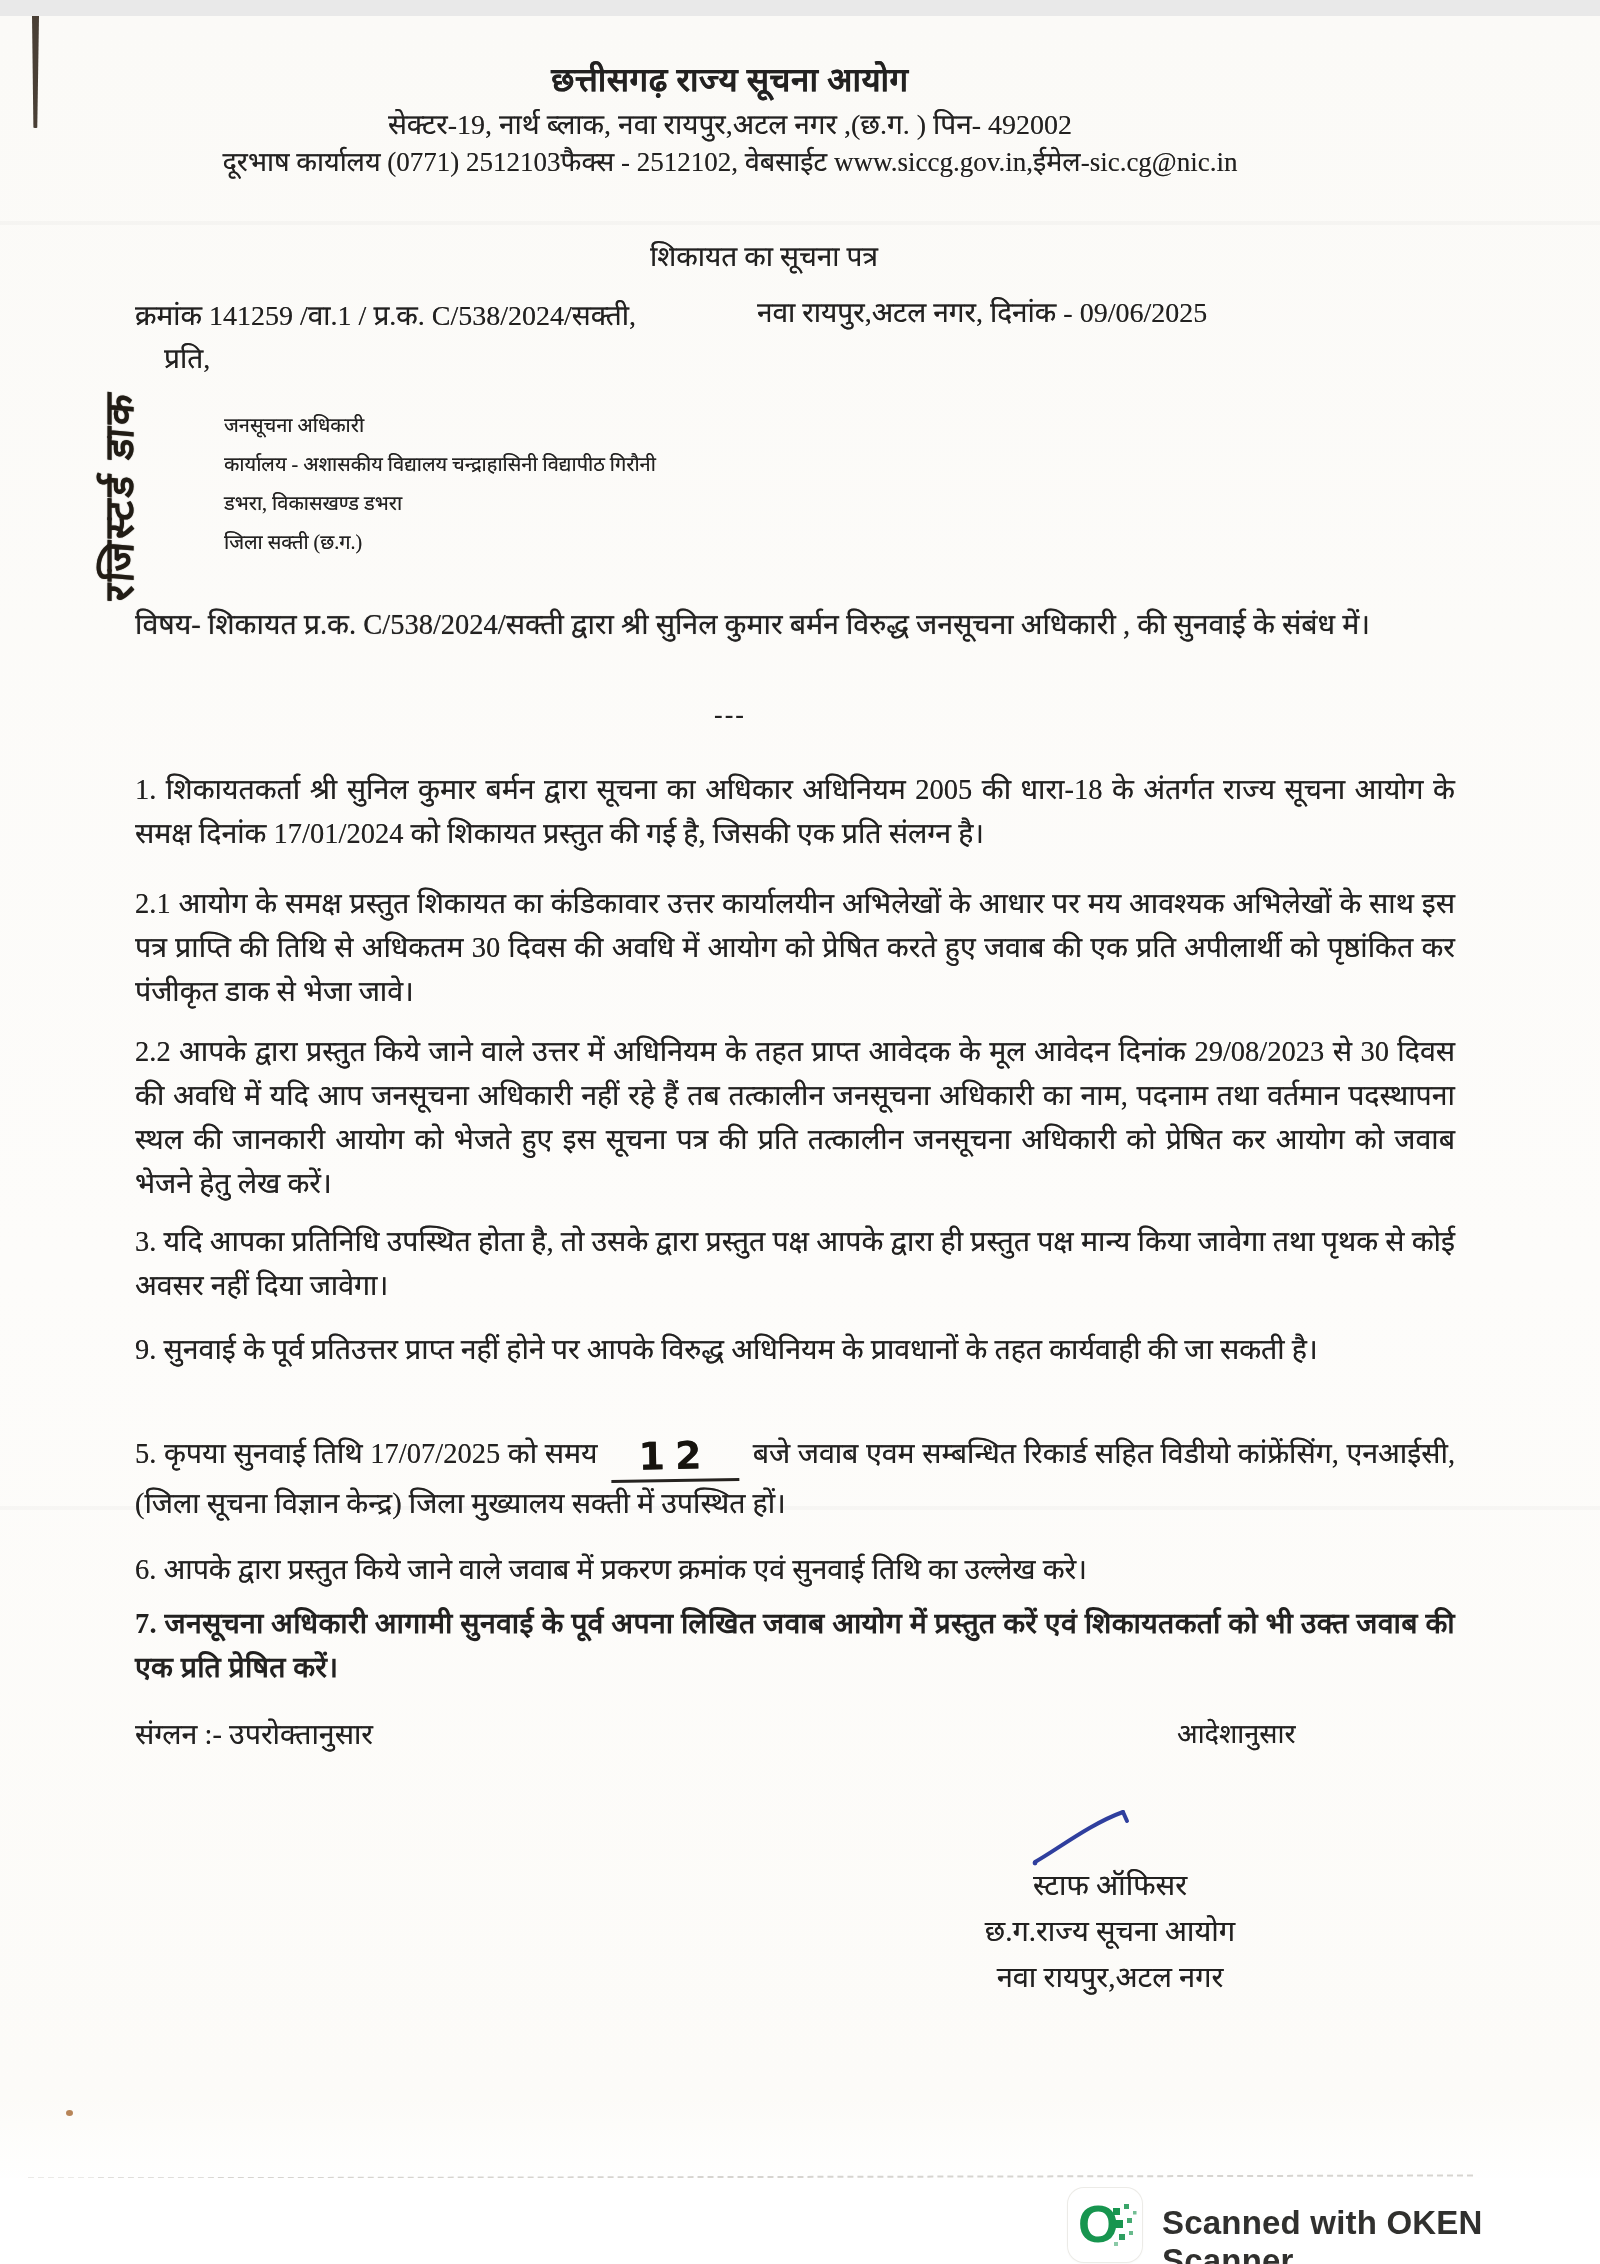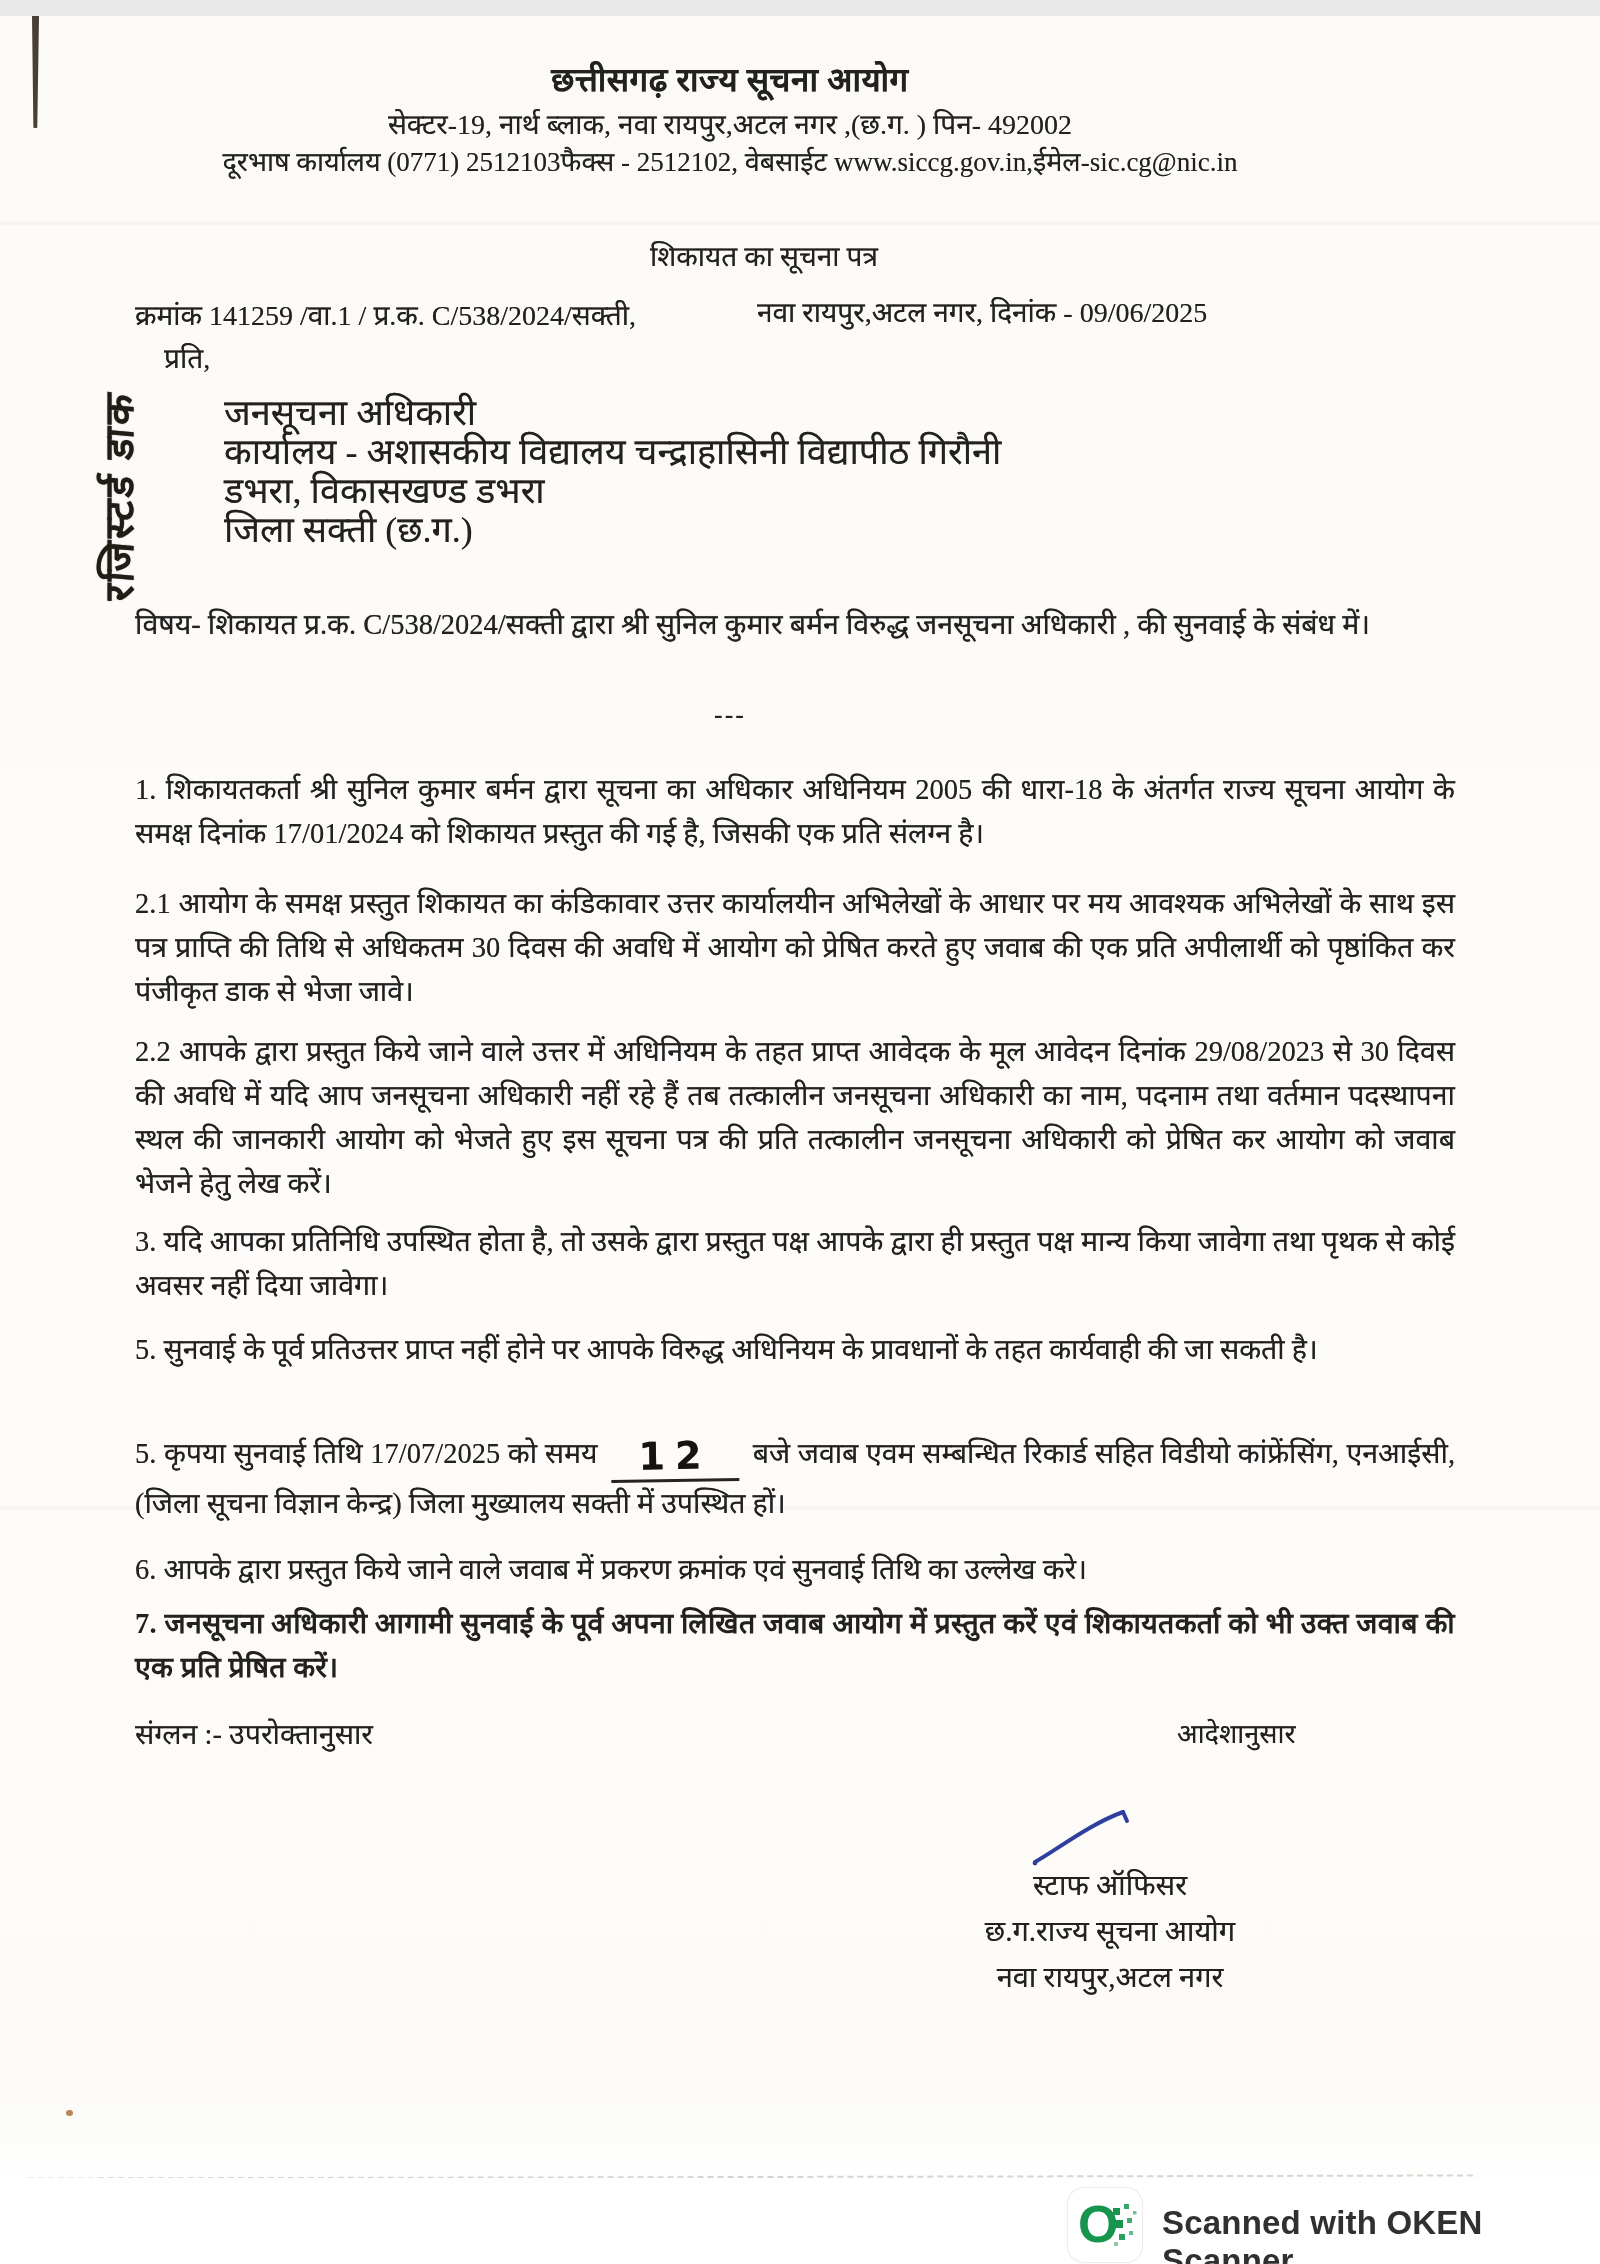--- a/index.html
+++ b/index.html
@@ -29,21 +29,21 @@
   .place-date{position:absolute;left:757px;top:276px;font-size:28px;text-shadow:0 0 .6px rgba(0,0,0,.55);}
   .salutation{position:absolute;left:164px;top:322px;font-size:28px;text-shadow:0 0 .5px rgba(0,0,0,.5);}
   
   .registered-note{
     position:absolute;left:117px;top:480px;
     transform:translate(-50%,-50%) rotate(-90deg) skewX(-5deg);
     white-space:nowrap;font-size:40px;font-weight:bold;color:#211c15;
     letter-spacing:3px;text-shadow:0 0 1px rgba(20,15,5,.7);
   }
   
-  .recipient{position:absolute;left:224px;top:378px;font-size:36px;line-height:39px;text-shadow:0 0 .5px rgba(0,0,0,.5);}
+  .recipient{position:absolute;left:224px;top:390px;font-size:20px;line-height:39px;text-shadow:0 0 .5px rgba(0,0,0,.5);}
   
   .subject{position:absolute;left:135px;top:586px;width:1320px;font-size:28.5px;line-height:46px;text-align:justify;text-shadow:0 0 .7px rgba(0,0,0,.6);}
   
   .para{position:absolute;left:135px;width:1320px;font-size:28.5px;line-height:44px;text-align:justify;text-shadow:0 0 .6px rgba(0,0,0,.55);}
   .p1{top:752px;}
   .p21{top:866px;}
   .p22{top:1014px;}
   .p3{top:1204px;}
   .p4{top:1312px;}
   .p5{top:1416px;}
@@ -108,21 +108,21 @@
     <div>जिला सक्ती (छ.ग.)</div>
   </div>
 
   <div class="subject">विषय- शिकायत प्र.क. C/538/2024/सक्ती द्वारा श्री सुनिल कुमार बर्मन विरुद्ध जनसूचना अधिकारी , की सुनवाई के संबंध में।</div>
   <div class="center-zone separator-mark">---</div>
 
   <div class="para p1">1. शिकायतकर्ता श्री सुनिल कुमार बर्मन द्वारा सूचना का अधिकार अधिनियम 2005 की धारा-18 के अंतर्गत राज्य सूचना आयोग के समक्ष दिनांक 17/01/2024 को शिकायत प्रस्तुत की गई है, जिसकी एक प्रति संलग्न है।</div>
   <div class="para p21">2.1 आयोग के समक्ष प्रस्तुत शिकायत का कंडिकावार उत्तर कार्यालयीन अभिलेखों के आधार पर मय आवश्यक अभिलेखों के साथ इस पत्र प्राप्ति की तिथि से अधिकतम 30 दिवस की अवधि में आयोग को प्रेषित करते हुए जवाब की एक प्रति अपीलार्थी को पृष्ठांकित कर पंजीकृत डाक से भेजा जावे।</div>
   <div class="para p22">2.2 आपके द्वारा प्रस्तुत किये जाने वाले उत्तर में अधिनियम के तहत प्राप्त आवेदक के मूल आवेदन दिनांक 29/08/2023 से 30 दिवस की अवधि में यदि आप जनसूचना अधिकारी नहीं रहे हैं तब तत्कालीन जनसूचना अधिकारी का नाम, पदनाम तथा वर्तमान पदस्थापना स्थल की जानकारी आयोग को भेजते हुए इस सूचना पत्र की प्रति तत्कालीन जनसूचना अधिकारी को प्रेषित कर आयोग को जवाब भेजने हेतु लेख करें।</div>
   <div class="para p3">3. यदि आपका प्रतिनिधि उपस्थित होता है, तो उसके द्वारा प्रस्तुत पक्ष आपके द्वारा ही प्रस्तुत पक्ष मान्य किया जावेगा तथा पृथक से कोई अवसर नहीं दिया जावेगा।</div>
-  <div class="para p4">5. सुनवाई के पूर्व प्रतिउत्तर प्राप्त नहीं होने पर आपके विरुद्ध अधिनियम के प्रावधानों के तहत कार्यवाही की जा सकती है।</div>
+  <div class="para p4">9. सुनवाई के पूर्व प्रतिउत्तर प्राप्त नहीं होने पर आपके विरुद्ध अधिनियम के प्रावधानों के तहत कार्यवाही की जा सकती है।</div>
 
   <div class="para p5">
     <span>5. कृपया सुनवाई तिथि 17/07/2025 को समय</span>
     <span class="time-blank">12</span>
     <span>बजे जवाब एवम सम्बन्धित रिकार्ड सहित विडीयो कांफ्रेंसिंग, एनआईसी,(जिला सूचना विज्ञान केन्द्र) जिला मुख्यालय सक्ती में उपस्थित हों।</span>
   </div>
 
   <div class="para p6">6. आपके द्वारा प्रस्तुत किये जाने वाले जवाब में प्रकरण क्रमांक एवं सुनवाई तिथि का उल्लेख करे।</div>
   <div class="para p7">7. जनसूचना अधिकारी आगामी सुनवाई के पूर्व अपना लिखित जवाब आयोग में प्रस्तुत करें एवं शिकायतकर्ता को भी उक्त जवाब की एक प्रति प्रेषित करें।</div>
 

